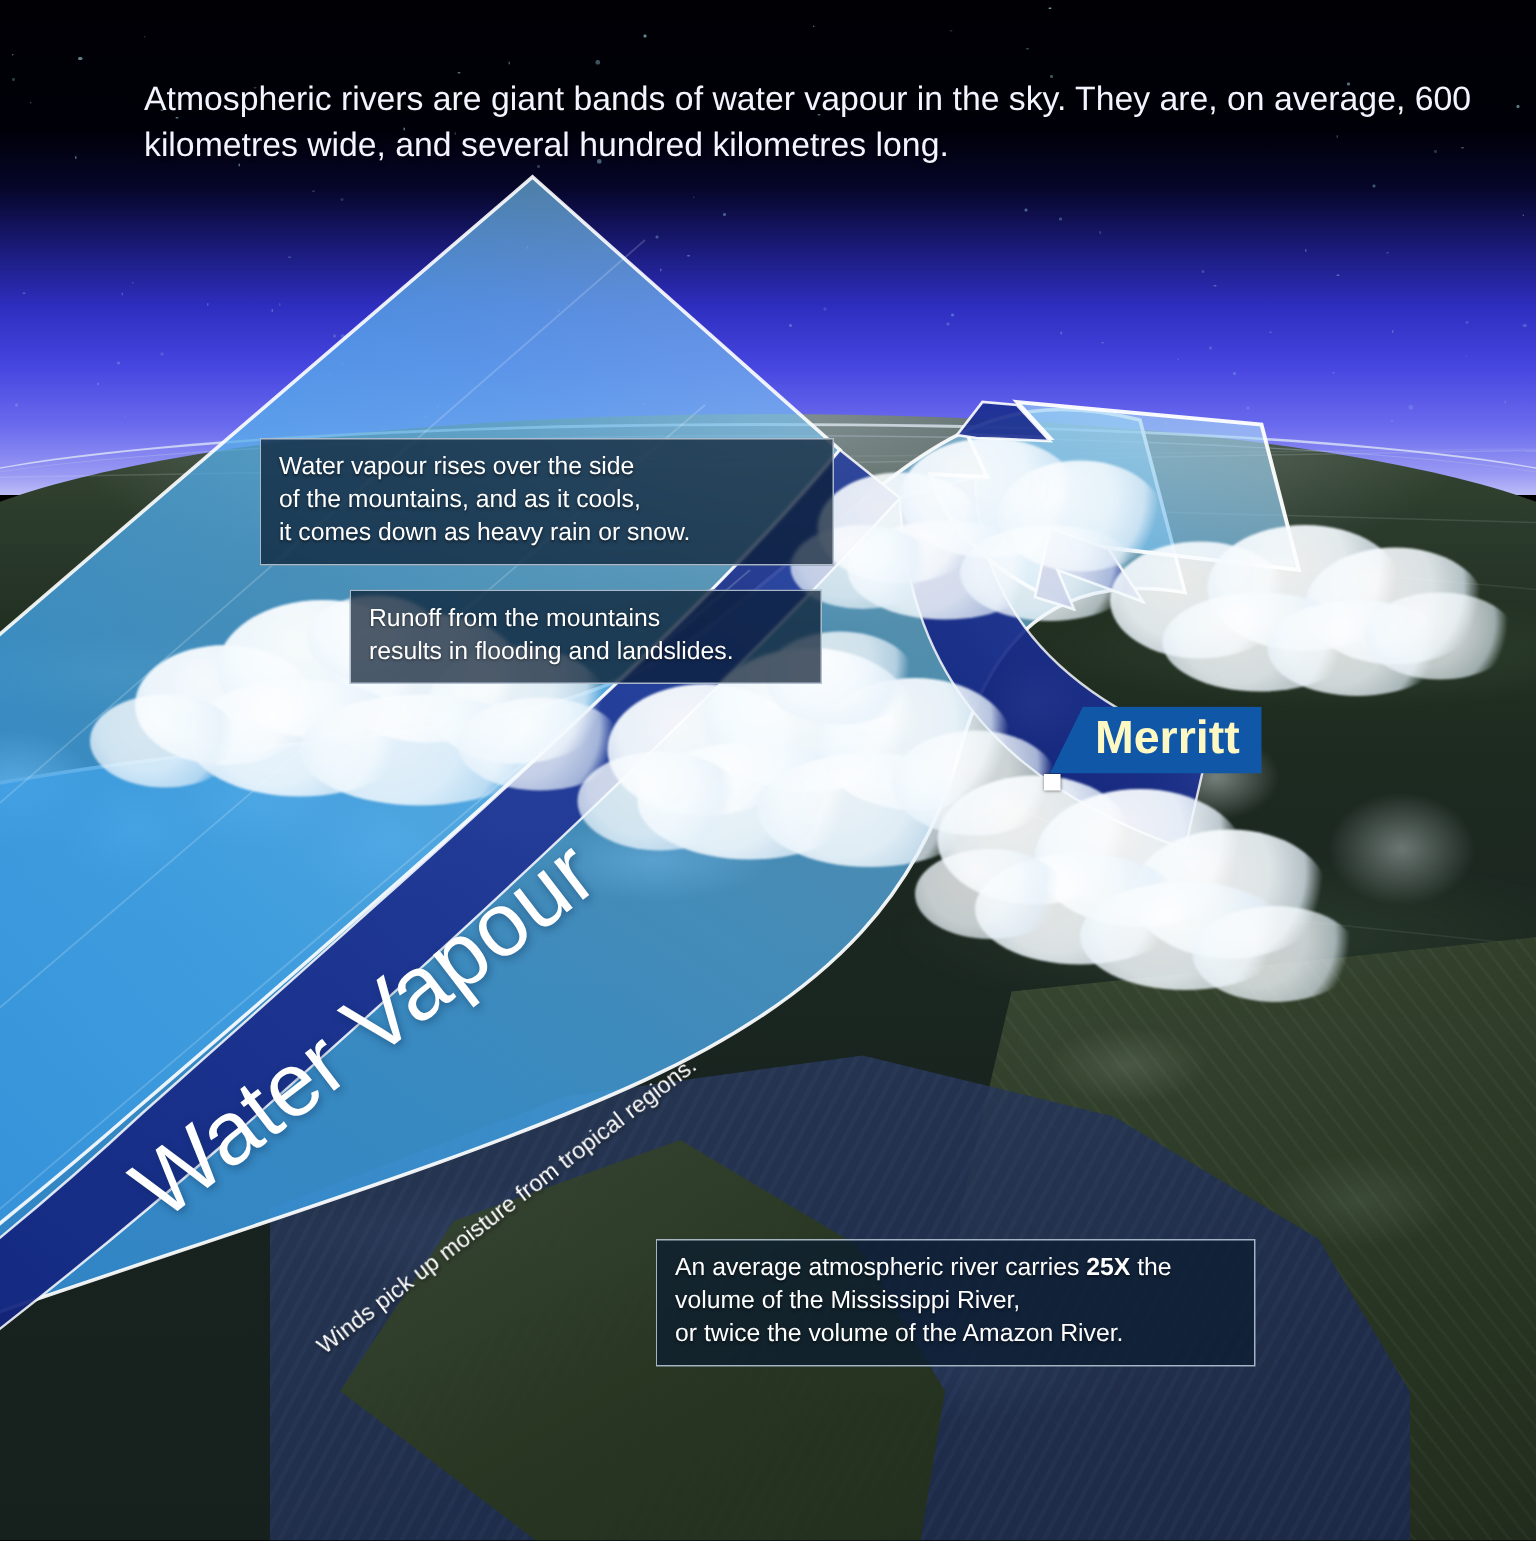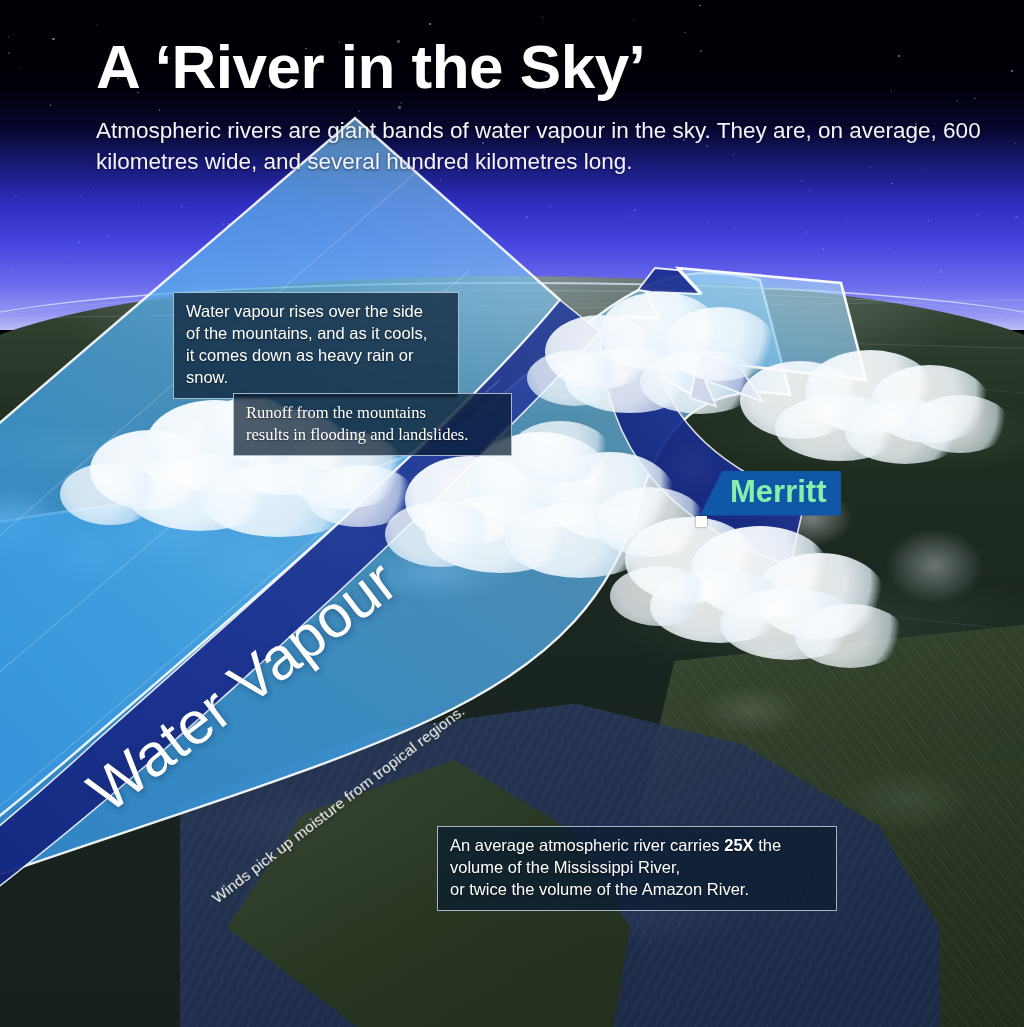--- a/index.html
+++ b/index.html
@@ -136,28 +136,28 @@
     position:absolute;
     background:rgba(10,28,48,.72);
     border:1px solid rgba(205,218,232,.8);
     color:#fff; font-size:16.5px; line-height:1.33;
     padding:8px 12px 9px 12px;
     white-space:pre-line;
     backdrop-filter:blur(1px);
     text-shadow:0 1px 2px rgba(0,0,0,.5);
   }
   .callout b{ font-weight:700; }
-  #callout-0{ left:173px; top:292px; width:286px; }
-  #callout-1{ left:233px; top:393px; width:279px;font-family:Liberation Serif, serif; }
+  #callout-0{ left:173px; top:292px; width:383px; }
+  #callout-1{ left:233px; top:393px; width:315px; }
   #callout-2{ left:437px; top:826px; width:400px; }
 
   
   .city{ position:absolute; }
   .city-tag{
-    position:relative; color:#86efac; font-size:31px; font-weight:600;
+    position:relative; color:#fef9c3; font-size:31px; font-weight:600;
     padding:5px 15px 7px 30px; line-height:1.05;
     background:#1157a8;
     clip-path:polygon(22px 0, 100% 0, 100% 100%, 0 100%);
     display:inline-block;
   }
   .city-marker{
     position:absolute; width:11px; height:11px; background:#fff;
     box-shadow:0 0 2px rgba(0,0,0,.5);
   }
   #city-merritt{ left:700px; top:471px; }
@@ -445,21 +445,20 @@
         <div class="puff" style="left: 740px; top: 361px; width: 120px; height: 78px; opacity: 0.9;"></div>
         <div class="puff" style="left: 805px; top: 350px; width: 130px; height: 84px; opacity: 0.92;"></div>
         <div class="puff" style="left: 870px; top: 365px; width: 120px; height: 78px; opacity: 0.88;"></div>
         <div class="puff" style="left: 775px; top: 395px; width: 130px; height: 66px; opacity: 0.85;"></div>
         <div class="puff" style="left: 845px; top: 400px; width: 120px; height: 64px; opacity: 0.82;"></div>
         <div class="puff" style="left: 910px; top: 395px; width: 100px; height: 58px; opacity: 0.75;"></div>
       </div>
     </div>
 
   <div class="header">
-    <h1 class="title">A ‘River in the Sky’</h1>
     <p class="subtitle">Atmospheric rivers are giant bands of water vapour
 in the sky. They are, on average, 600 kilometres wide,
 and several hundred kilometres long.</p>
   </div>
 
   <div class="callout" id="callout-0">Water vapour rises over the side
 of the mountains, and as it cools,
 it comes down as heavy rain or snow.</div>
   <div class="callout" id="callout-1">Runoff from the mountains
 results in flooding and landslides.</div>

